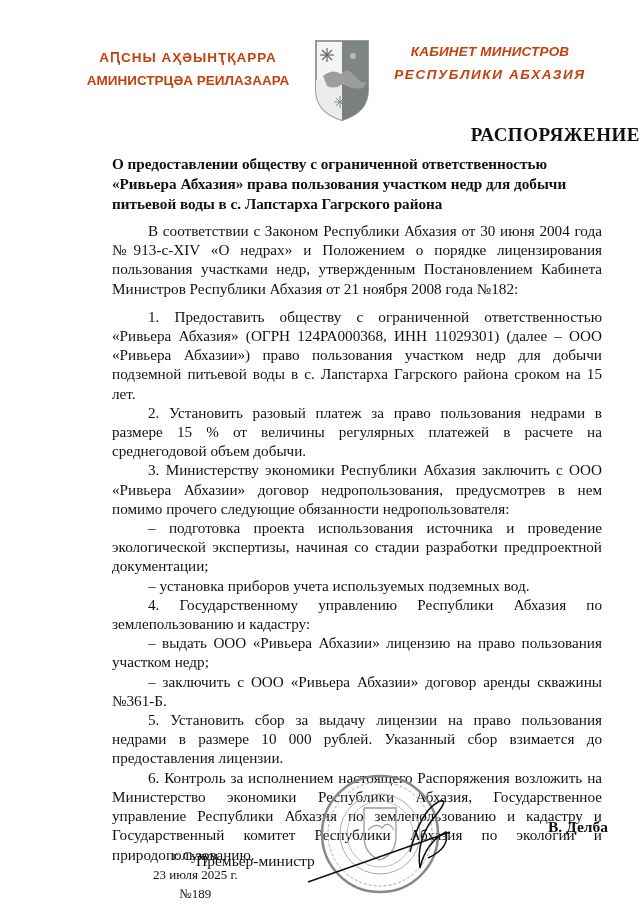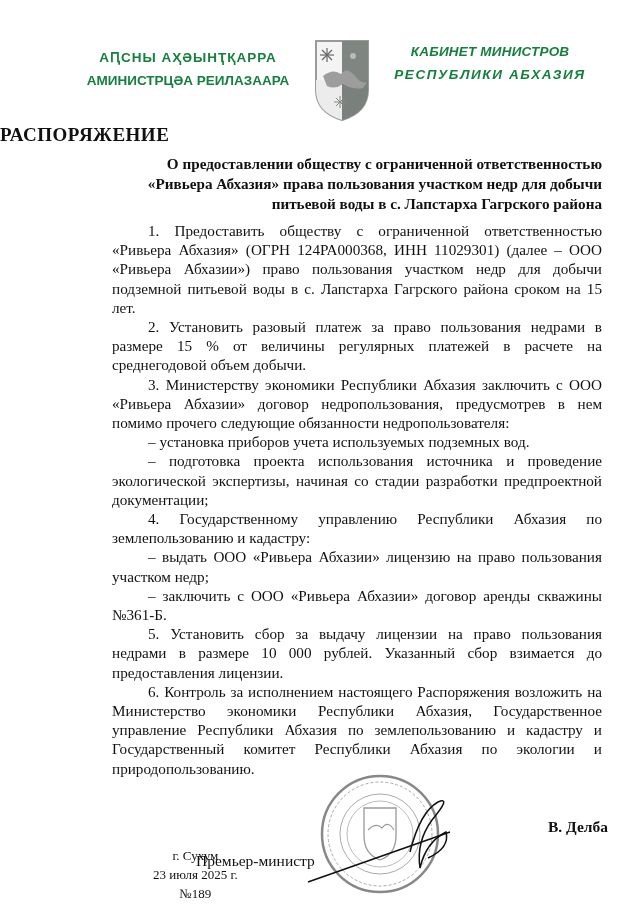--- a/index.html
+++ b/index.html
@@ -1,36 +1,36 @@
 <!DOCTYPE html>
 <html><head>
   <meta charset="utf-8">
   <style>
     * { box-sizing: border-box; margin: 0; padding: 0; }
     html, body { width: 640px; height: 905px; background: #ffffff; overflow: hidden; }
     body { position: relative; font-family: "Liberation Serif", serif; color: #111; }
 
     .hdr-left, .hdr-right {
       position: absolute; font-family: "Liberation Sans", sans-serif; font-weight: bold;
-      font-size: 13.5px; line-height: 23px; text-align: center; color: #15803d;
+      font-size: 13.5px; line-height: 23px; text-align: center; color: #c2410c;
     }
     .hdr-left { left: 72px; top: 46px; width: 232px; }
     .hdr-right { left: 380px; top: 40px; width: 220px; font-style: italic; }
     .hdr-right .l1 { letter-spacing: 0.2px; }
     .hdr-right .l2 { letter-spacing: 1.6px; }
     .hdr-left .l1 { letter-spacing: 1px; }
 
     .emblem { position: absolute; left: 313px; top: 38px; width: 58px; height: 84px; }
 
     .title {
-      position: absolute; left: 0; width: 640px; top: 124px; text-align: left;
+      position: absolute; left: 0; width: 640px; top: 124px; text-align: right;
       font-weight: bold; font-size: 19px; letter-spacing: 0.5px;
     }
     .subtitle {
-      position: absolute; left: 112px; width: 490px; top: 154px; text-align: right;
+      position: absolute; left: 112px; width: 490px; top: 154px; text-align: left;
       font-weight: bold; font-size: 15.2px; line-height: 20px;
     }
 
     .body-text {
       position: absolute; left: 112px; width: 490px; top: 221px;
       font-size: 15.2px; line-height: 19.2px; text-align: justify;
     }
     .body-text p { text-indent: 36px; text-align: justify; }
     .body-text p.preamble { margin-bottom: 9px; }
     .body-text p.item { }
@@ -81,25 +81,26 @@
 <div class="hdr-right">
   <div class="l1">КАБИНЕТ МИНИСТРОВ</div>
   <div class="l2">РЕСПУБЛИКИ АБХАЗИЯ</div>
 </div>
 
 <div class="title">РАСПОРЯЖЕНИЕ</div>
 
 <div class="subtitle">О предоставлении обществу с ограниченной ответственностью «Ривьера Абхазия» права пользования участком недр для добычи питьевой воды в с. Лапстарха Гагрского района</div>
 
 <div class="body-text">
+  <p class="preamble">В соответствии с Законом Республики Абхазия от 30 июня 2004 года №913-с-XIV «О недрах» и Положением о порядке лицензирования пользования участками недр, утвержденным Постановлением Кабинета Министров Республики Абхазия от 21 ноября 2008 года №182:</p>
   <p class="item">1. Предоставить обществу с ограниченной ответственностью «Ривьера Абхазия» (ОГРН 124РА000368, ИНН 11029301) (далее – ООО «Ривьера Абхазии») право пользования участком недр для добычи подземной питьевой воды в с. Лапстарха Гагрского района сроком на 15 лет.</p>
   <p class="item">2. Установить разовый платеж за право пользования недрами в размере 15 % от величины регулярных платежей в расчете на среднегодовой объем добычи.</p>
   <p class="item">3. Министерству экономики Республики Абхазия заключить с ООО «Ривьера Абхазии» договор недропользования, предусмотрев в нем помимо прочего следующие обязанности недропользователя:</p>
+  <p class="sub">– подготовка проекта использования источника и проведение экологической экспертизы, начиная со стадии разработки предпроектной документации;</p>
   <p class="sub">– установка приборов учета используемых подземных вод.</p>
-  <p class="sub">– подготовка проекта использования источника и проведение экологической экспертизы, начиная со стадии разработки предпроектной документации;</p>
   <p class="item">4. Государственному управлению Республики Абхазия по землепользованию и кадастру:</p>
   <p class="sub">– выдать ООО «Ривьера Абхазии» лицензию на право пользования участком недр;</p>
   <p class="sub">– заключить с ООО «Ривьера Абхазии» договор аренды скважины №361-Б.</p>
   <p class="item">5. Установить сбор за выдачу лицензии на право пользования недрами в размере 10 000 рублей. Указанный сбор взимается до предоставления лицензии.</p>
   <p class="item">6. Контроль за исполнением настоящего Распоряжения возложить на Министерство экономики Республики Абхазия, Государственное управление Республики Абхазия по землепользованию и кадастру и Государственный комитет Республики Абхазия по экологии и природопользованию.</p>
 </div>
 
 <div class="stamp">
   <svg width="160" height="125" viewBox="0 0 160 125">
     <circle cx="80" cy="62" r="58" fill="none" stroke="#888" stroke-width="2.5"></circle>

